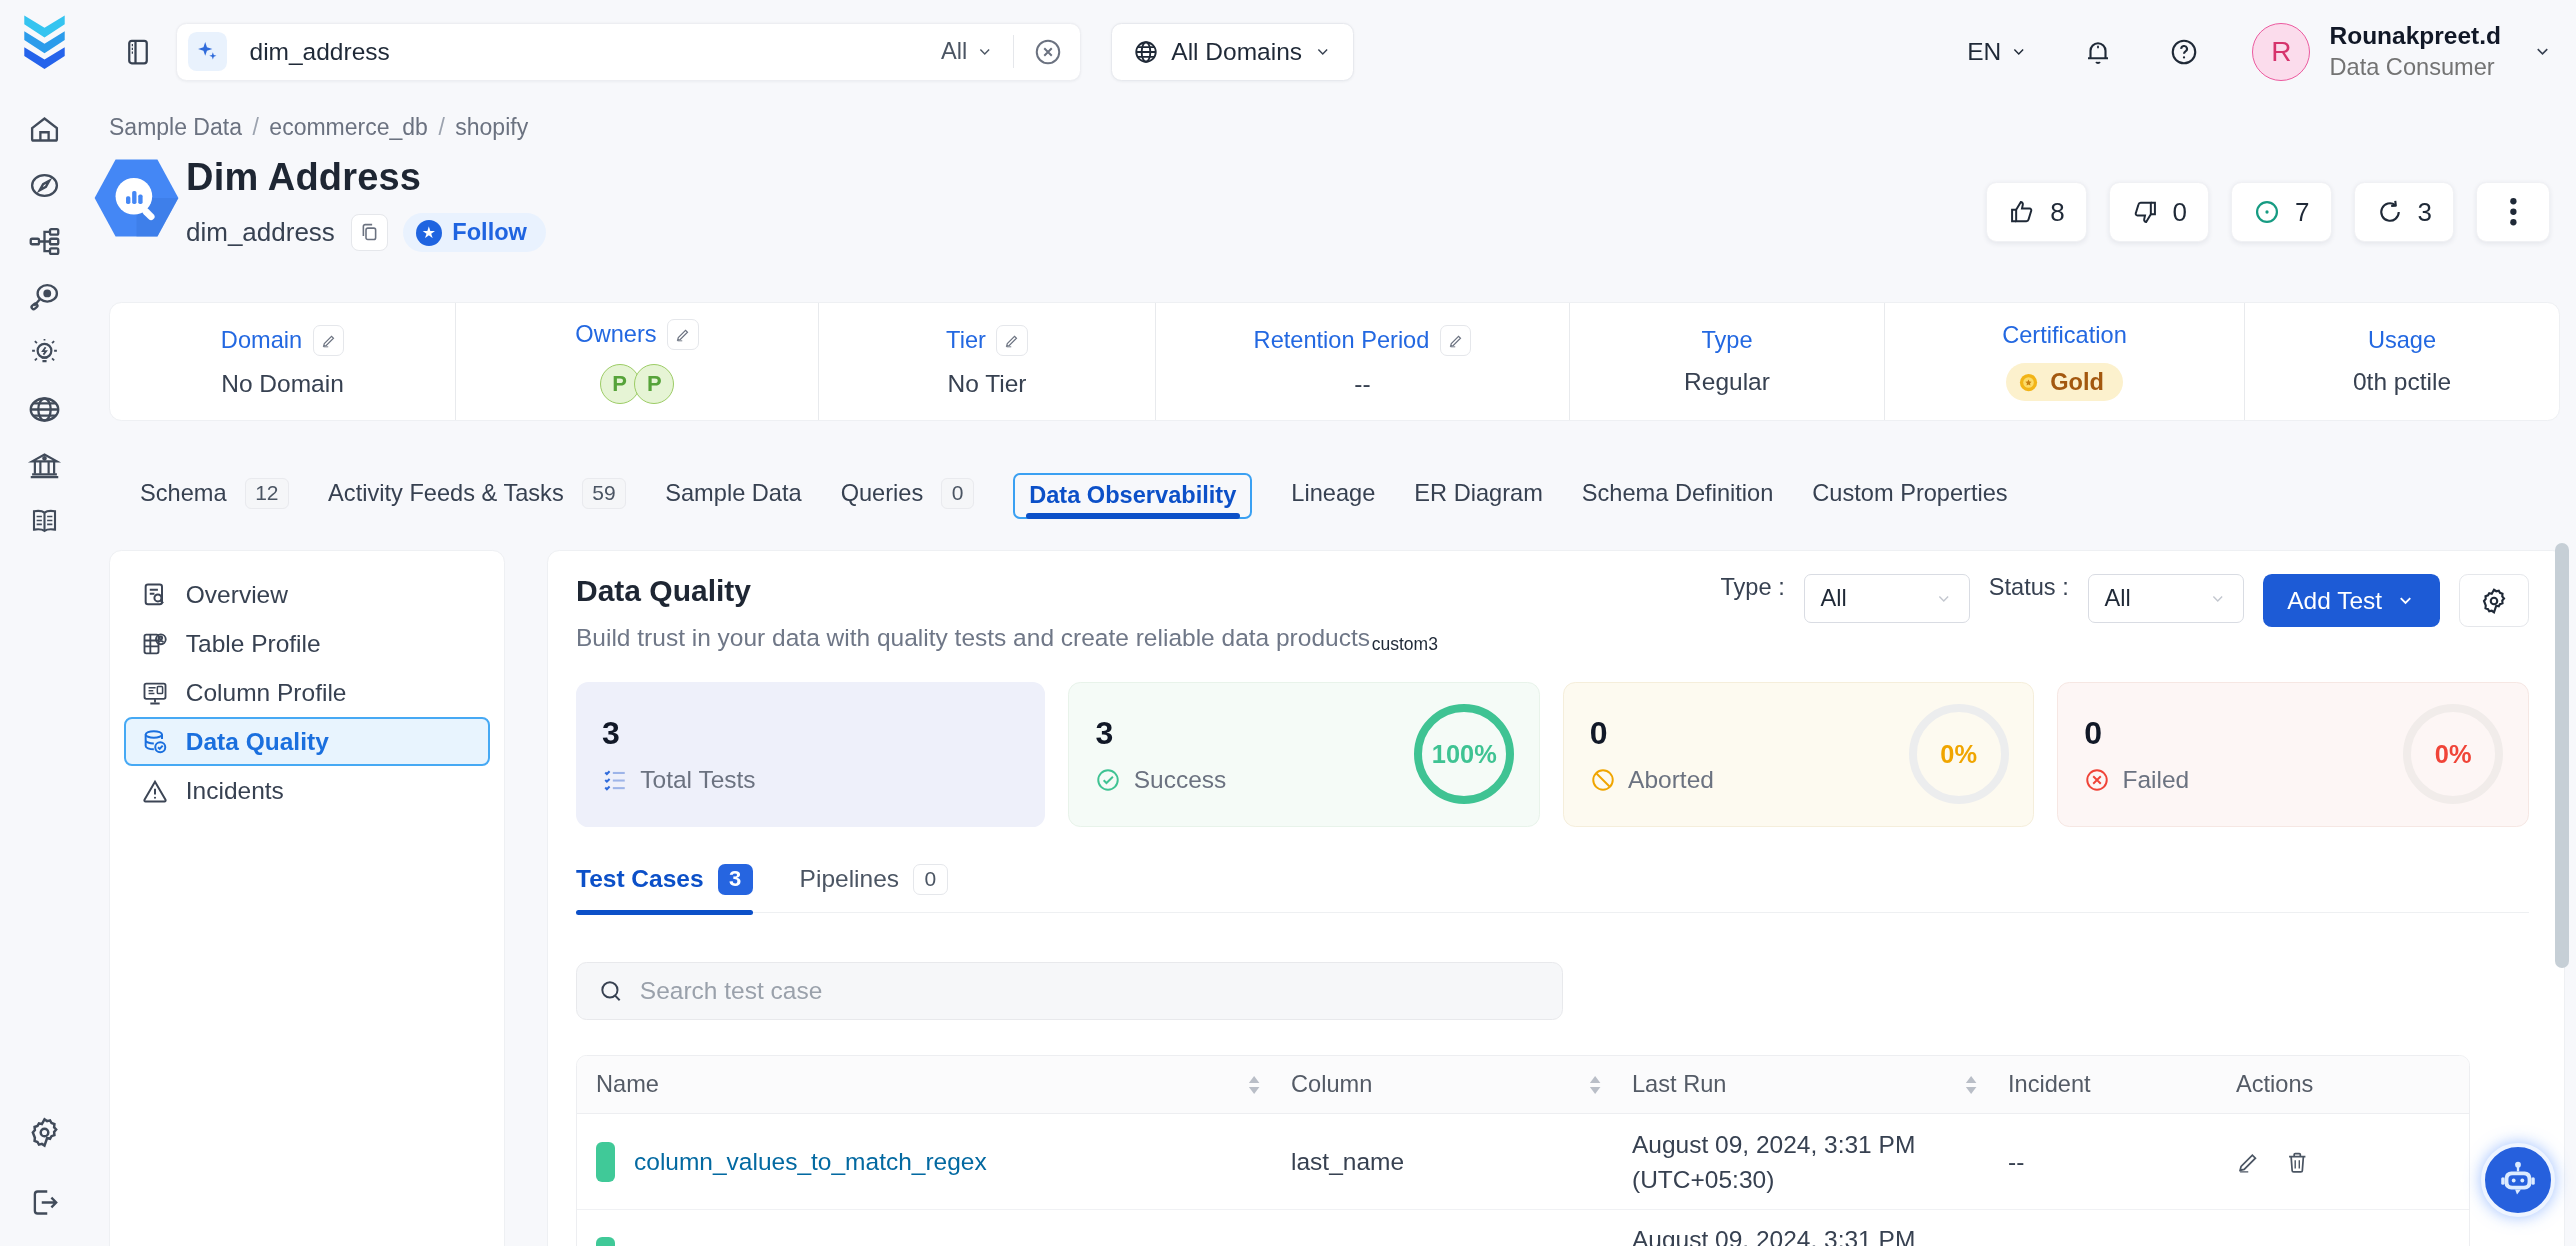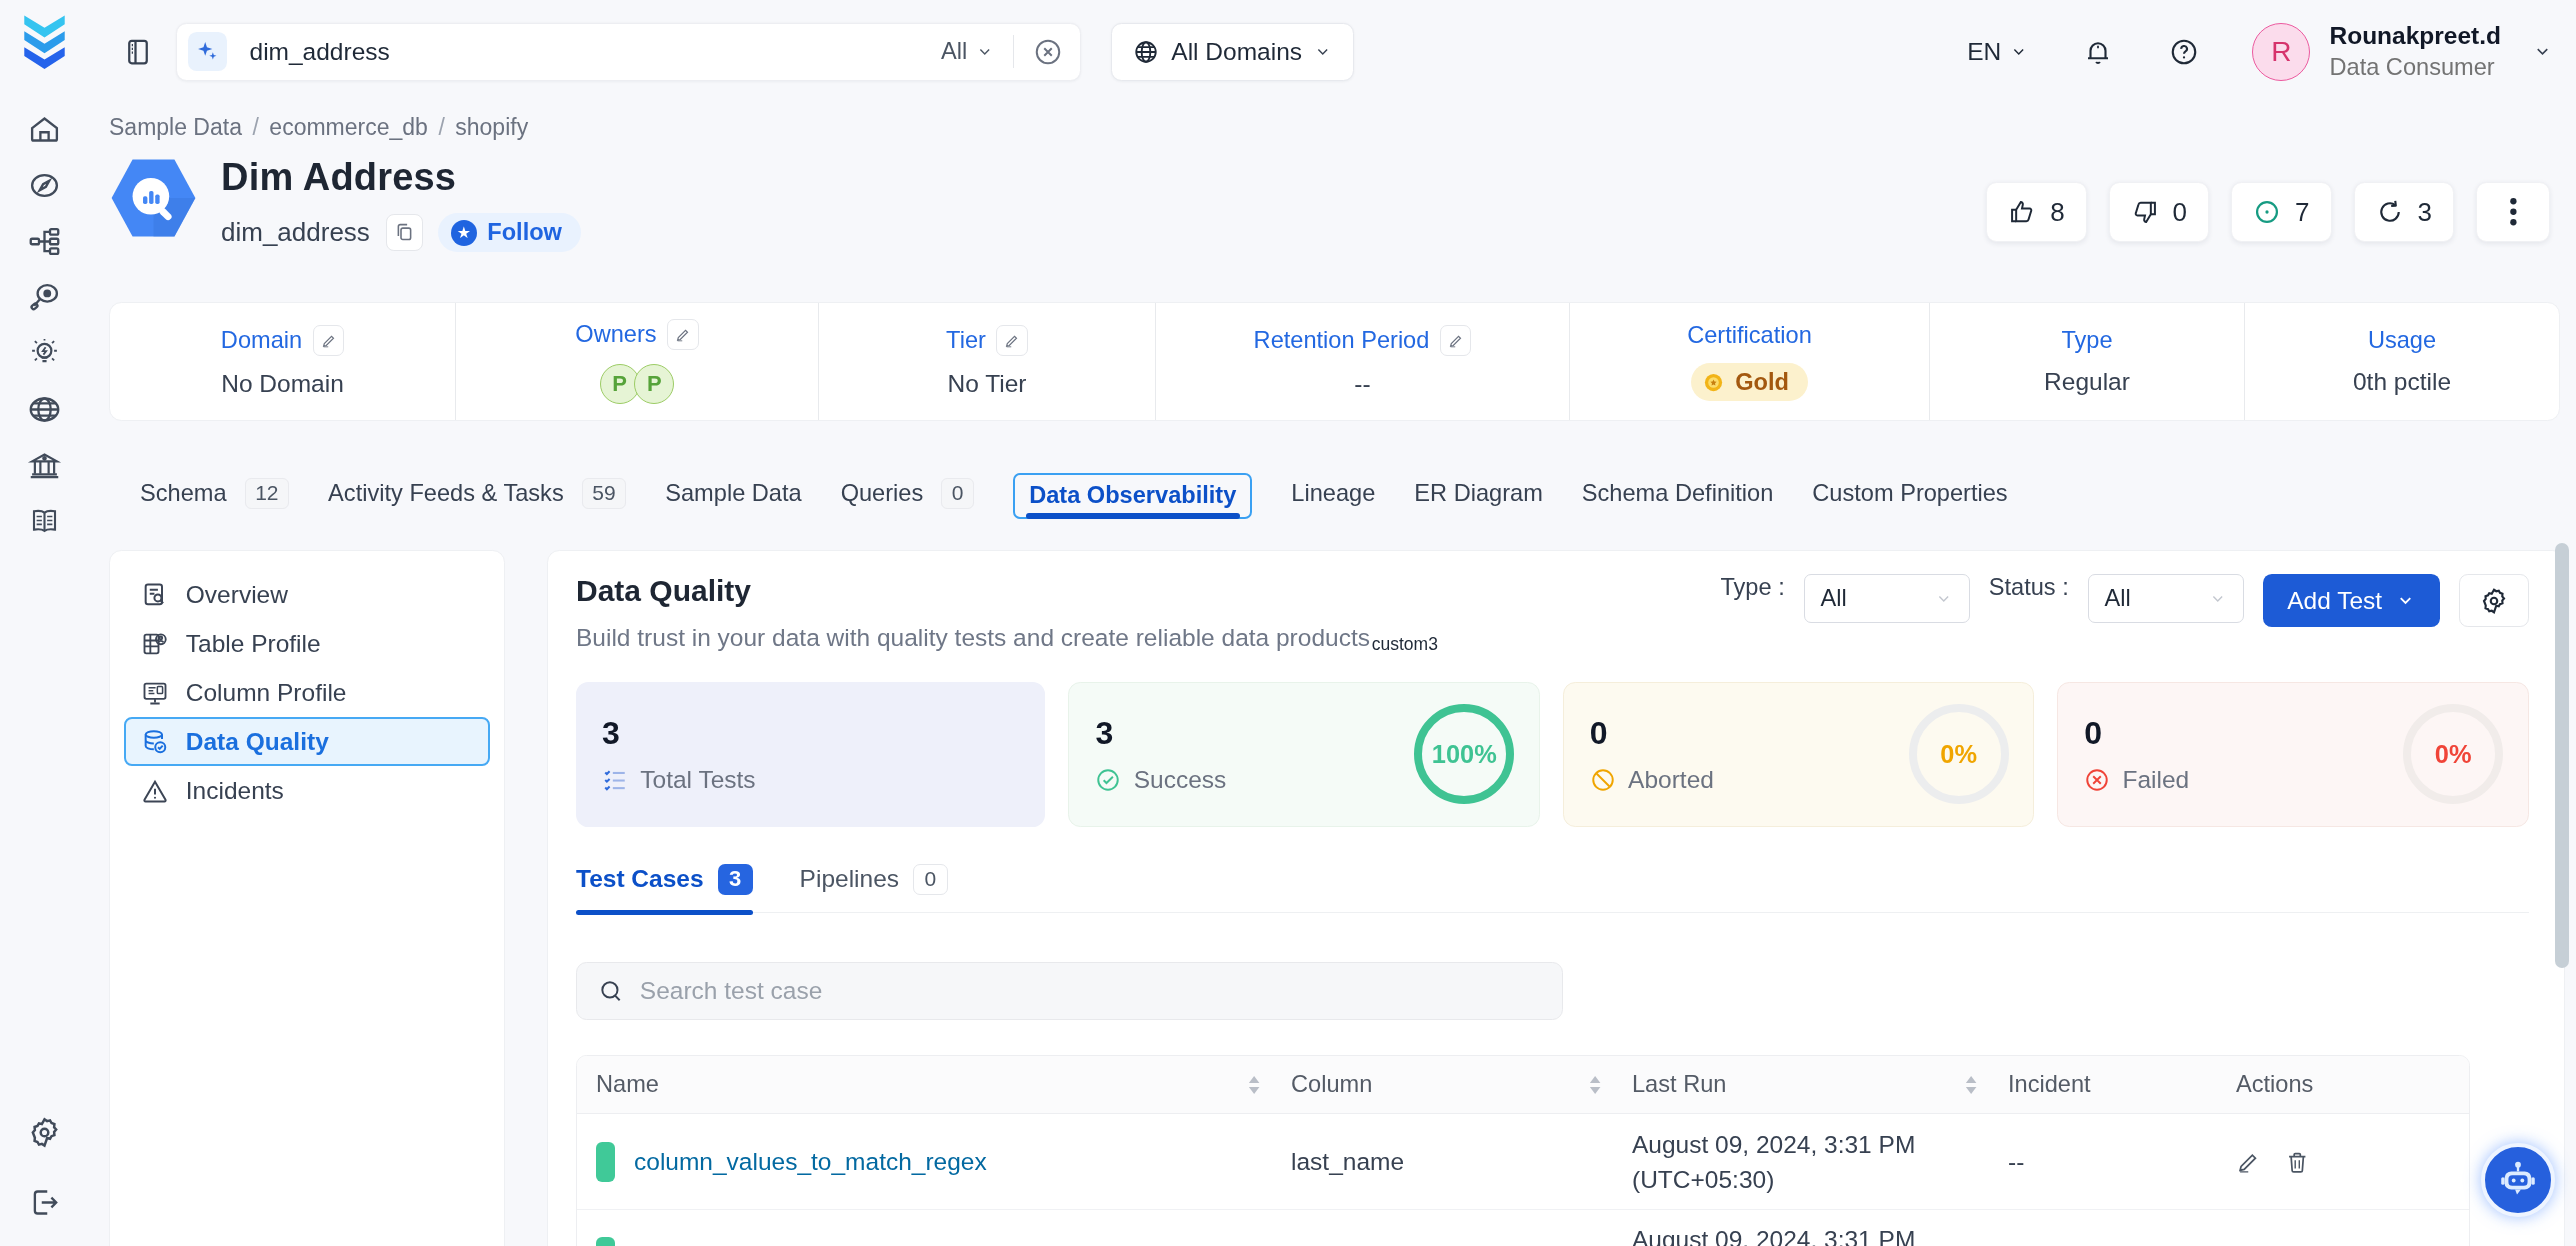--- a/index.html
+++ b/index.html
@@ -58,21 +58,21 @@
   .user-block { margin-left:19px; cursor:pointer; }
   .user-name { font-size:24.5px; font-weight:bold; color:#111827; }
   .user-role { font-size:23.6px; color:#737373; margin-top:3.5px; }
   .user-caret { margin-left:31.5px; color:#374151; }
 
   
   .breadcrumb { position:absolute; left:109px; top:114px; display:flex; gap:10.5px; font-size:23px; color:#6b7280; }
   .breadcrumb .crumb { cursor:pointer; }
   .breadcrumb .sep { color:#9ca3af; }
 
-  .title-row { position:absolute; left:109px; top:156px; display:flex; gap:23px; align-items:flex-start; }
+  .title-row { position:absolute; left:92px; top:156px; display:flex; gap:5px; align-items:flex-start; }
   .entity-icon { width:89px; height:84px; flex:none; }
   .entity-title { font-size:38px; font-weight:bold; color:#1e2633; letter-spacing:0.2px; }
   .entity-sub { display:flex; align-items:center; gap:15.8px; margin-top:14px; }
   .entity-subname { font-size:26px; color:#374151; }
   .copy-btn { width:37px; height:37px; border:0.9px solid #e5e7eb; border-radius:7.9px; background:#fff; display:flex; align-items:center; justify-content:center; color:#6b7280; cursor:pointer; }
   .follow-pill { display:flex; align-items:center; gap:10.5px; background:#e9f2fe; border-radius:21px; padding:6.1px 19px 6.1px 12.3px; cursor:pointer; }
   .follow-star { width:26px; height:26px; border-radius:50%; background:#1f64e0; display:flex; align-items:center; justify-content:center; color:#fff; font-size:15.8px; }
   .follow-label { color:#1f64e0; font-size:23.6px; font-weight:bold; }
 
   .stats { position:absolute; top:182px; right:26px; display:flex; gap:22px; }
@@ -479,38 +479,38 @@
       <span class="info-label">Retention Period</span>
       <span class="edit-btn">
           <svg width="15.8" height="15.8" viewBox="0 0 24 24" fill="none" stroke="currentColor" stroke-width="1.8">
             <path d="M4 20 l1-4 L16 5 l3 3 L8 19 Z"></path>
             <path d="M4 21 h7" stroke-width="1.4"></path>
           </svg>
         </span>
     </div>
     <div class="info-value">--</div>
   </div>
+  <div class="info-sec" style="width:315px">
+    <div class="info-label-row">
+        <span class="info-label">Type</span>
+      </div>
+    <div class="info-value">Regular</div>
+  </div>
   <div class="info-sec" style="width:360px">
     <div class="info-label-row">
         <span class="info-label">Certification</span>
       </div>
     <div class="gold-badge">
       <svg width="23" height="23" viewBox="0 0 24 24">
           <circle cx="12" cy="12" r="9" fill="#f2b417"></circle>
           <circle cx="12" cy="12" r="5.5" fill="#fcdc6a"></circle>
           <path d="M12 8.8 l1 2.1 2.3.3 -1.7 1.6 .4 2.3 -2-1.1 -2 1.1 .4-2.3 -1.7-1.6 2.3-.3 Z" fill="#c77f10"></path>
         </svg>
       <span class="g-txt">Gold</span>
     </div>
-  </div>
-  <div class="info-sec" style="width:315px">
-    <div class="info-label-row">
-        <span class="info-label">Type</span>
-      </div>
-    <div class="info-value">Regular</div>
   </div>
   <div class="info-sec" style="flex:1">
     <div class="info-label-row">
         <span class="info-label">Usage</span>
       </div>
     <div class="info-value">0th pctile</div>
   </div>
 </div>
 
 <div class="tabs">

